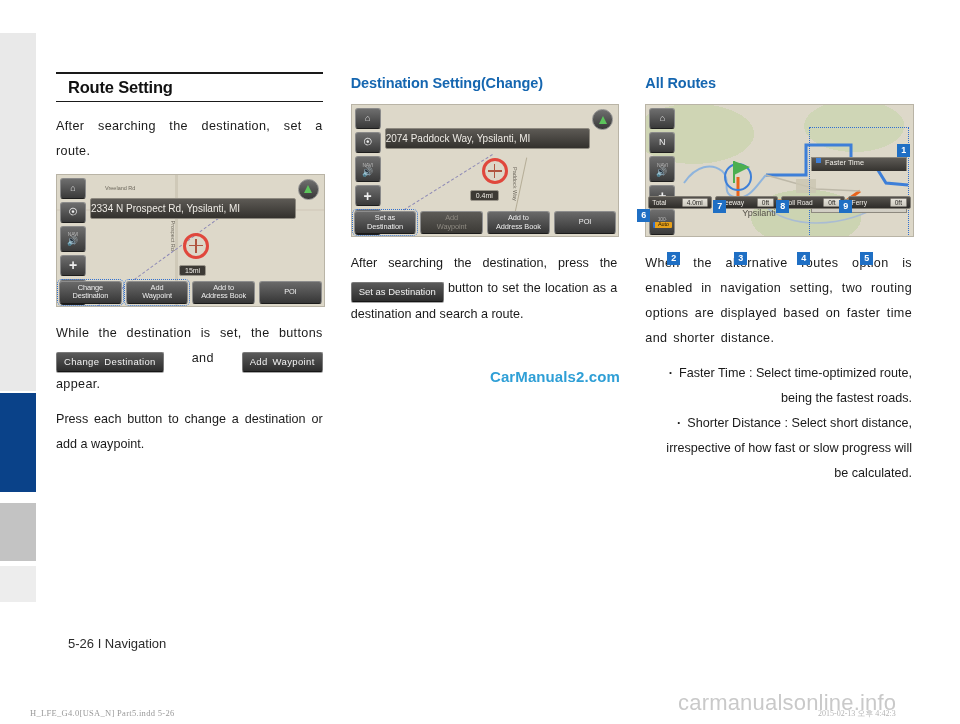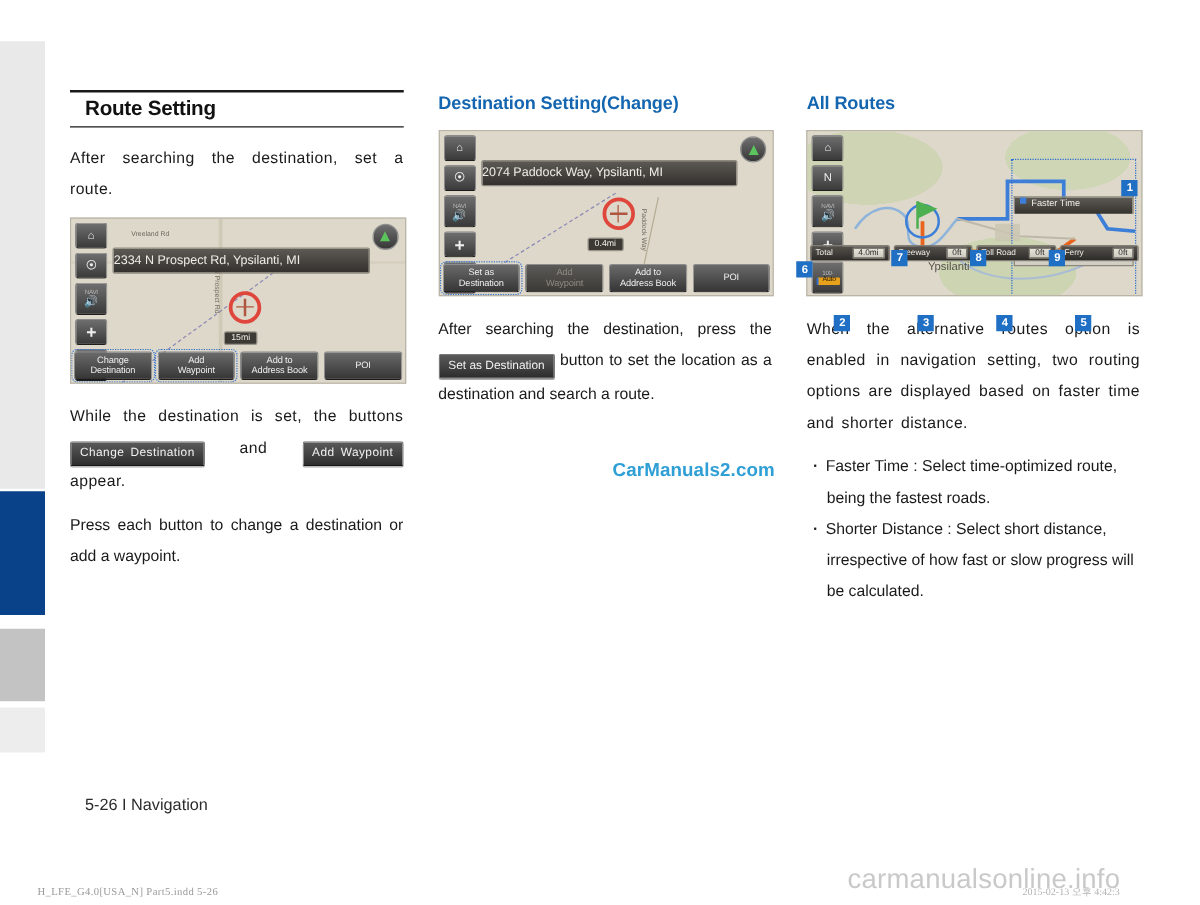--- a/index.html
+++ b/index.html
@@ -34,21 +34,21 @@
   .h-blue{
     font-size:14.5px;font-weight:bold;color:#1566b0;
     margin:2px 0 12px 0;line-height:1.25;letter-spacing:-0.1px;
   }
 
   
   p.body{
     font-size:12.6px;color:#1a1a1a;line-height:25px;margin:0 0 10px 0;
   }
   p.just{text-align:justify;text-align-last:left;}
-  ul.bullets{margin:0;padding:0;list-style:none;}
+  ul.bullets{margin:0;padding:0;list-style:none;text-align:right;}
   ul.bullets li{
     font-size:12.6px;color:#1a1a1a;line-height:25px;
     padding-left:11px;text-indent:-11px;margin-left:5px;
   }
   ul.bullets li::before{content:"\00B7";padding-right:6px;font-weight:bold;}
   .spaced{letter-spacing:.35px;word-spacing:2px;}
 
   
   .chip{
     display:inline-block;vertical-align:-3px;

